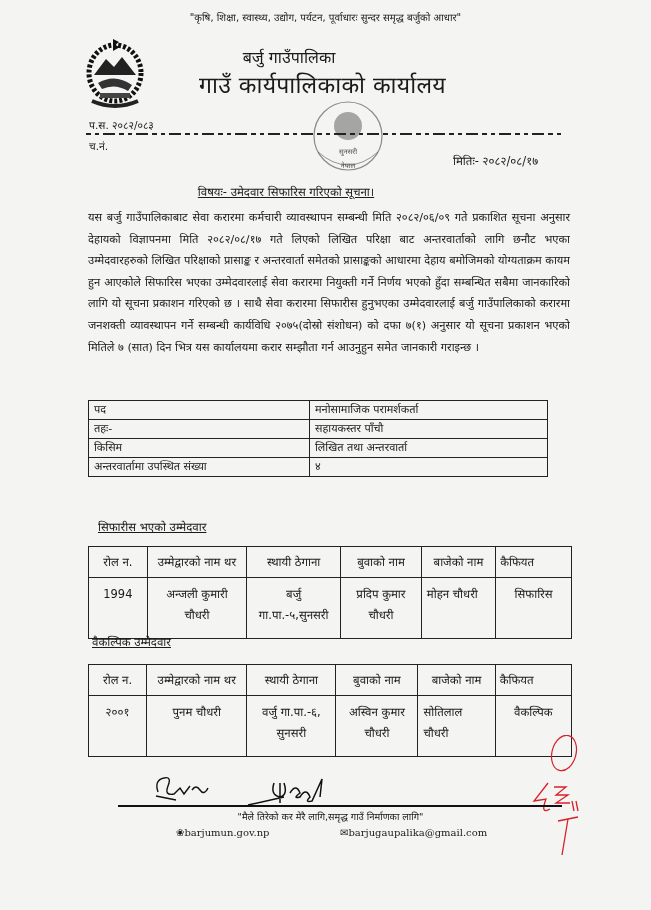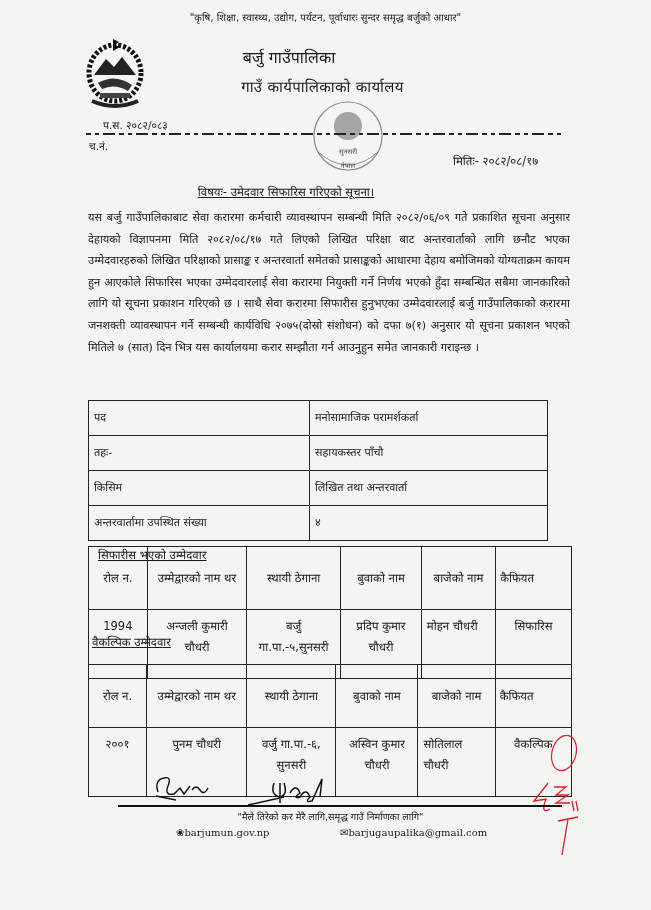--- a/index.html
+++ b/index.html
@@ -6,43 +6,43 @@
   body {
     width: 651px; height: 910px; position: relative; overflow: hidden;
     background: #f4f4f2;
     font-family: "DejaVu Sans", sans-serif;
     color: #1a1a1a;
   }
   .abs { position: absolute; }
   .motto { top: 10px; left: 0; width: 651px; text-align: center; font-size: 10px; color: #222; }
   .logo { left: 84px; top: 35px; width: 62px; height: 82px; }
   .org-name { top: 46px; left: 0; width: 578px; text-align: center; font-size: 16px; font-weight: 500; }
-  .office-name { top: 68px; left: 0; width: 645px; text-align: center; font-size: 15px; letter-spacing: 0.3px; margin-top: 8px; }
-  .ps { left: 103px; top: 118px; font-size: 10.5px; }
+  .office-name { top: 68px; left: 0; width: 645px; text-align: center; font-size: 23px; letter-spacing: 0.3px; }
+  .ps { left: 89px; top: 118px; font-size: 10.5px; }
   .dash { left: 86px; top: 133px; width: 478px; height: 2px;
           background-image: repeating-linear-gradient(90deg, #222 0 5px, transparent 5px 9px, #222 9px 13px, transparent 13px 17px, #222 17px 29px, transparent 29px 33px);
   }
   .cn { left: 89px; top: 139px; font-size: 10.5px; }
   .date { left: 453px; top: 153px; font-size: 11.5px; text-align: center; }
   .seal { left: 302px; top: 96px; width: 92px; height: 84px; }
   .subject { top: 184px; left: 0; width: 572px; text-align: center; font-size: 11.5px; text-decoration: underline; }
   .body-text { left: 88px; top: 207px; width: 482px; font-size: 11.2px; line-height: 21.6px; text-align: justify; }
 
   table { border-collapse: collapse; position: absolute; }
-  td, th { border: 1px solid #222; font-weight: normal; padding: 8px 5px; font-size: 11px; vertical-align: top; }
+  td, th { border: 1px solid #222; font-weight: normal; padding: 0 5px; font-size: 11px; vertical-align: top; }
   .info { left: 88px; top: 400px; width: 460px; }
   .info td { height: 18px; line-height: 18px; }
   .info td.k { width: 210px; }
 
   .sec-title { font-size: 11.5px; text-decoration: underline; }
-  .sec1 { left: 98px; top: 519px; margin-top: 28px; }
+  .sec1 { left: 98px; top: 519px; }
   .sec2 { left: 92px; top: 634px; }
 
   .cand { left: 88px; width: 484px; }
-  .cand th { height: 30px; line-height: 30px; text-align: center; font-size: 11.5px; padding: 16px 3px; }
+  .cand th { height: 30px; line-height: 30px; text-align: center; font-size: 11.5px; padding: 0 3px; }
   .cand th.last { text-align: left; padding-left: 4px; margin-top: 48px; }
   .cand td { height: 54px; line-height: 21px; padding-top: 6px; text-align: center; font-size: 11.5px; }
   .cand td.left { text-align: left; }
   .t1 { top: 546px; }
   .t2 { top: 664px; }
 
   .sign1 { left: 150px; top: 772px; width: 70px; height: 34px; }
   .sign2 { left: 244px; top: 775px; width: 90px; height: 32px; }
   .sign3 { left: 530px; top: 735px; width: 60px; height: 120px; }
   .footer-line { left: 118px; top: 805px; width: 444px; height: 2px; background: #111; }

